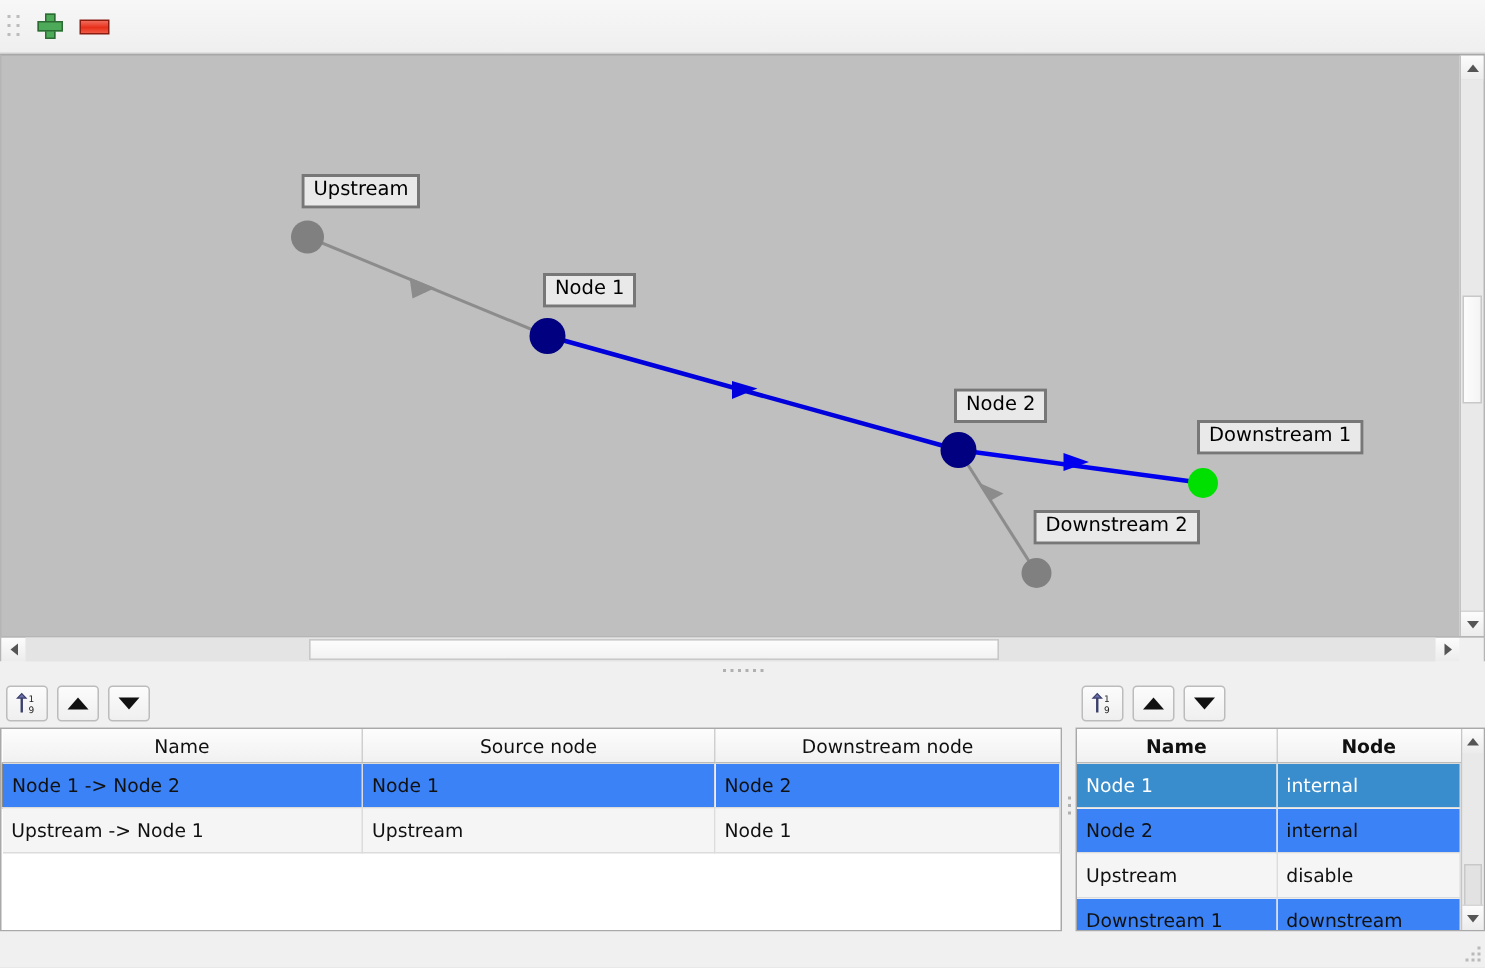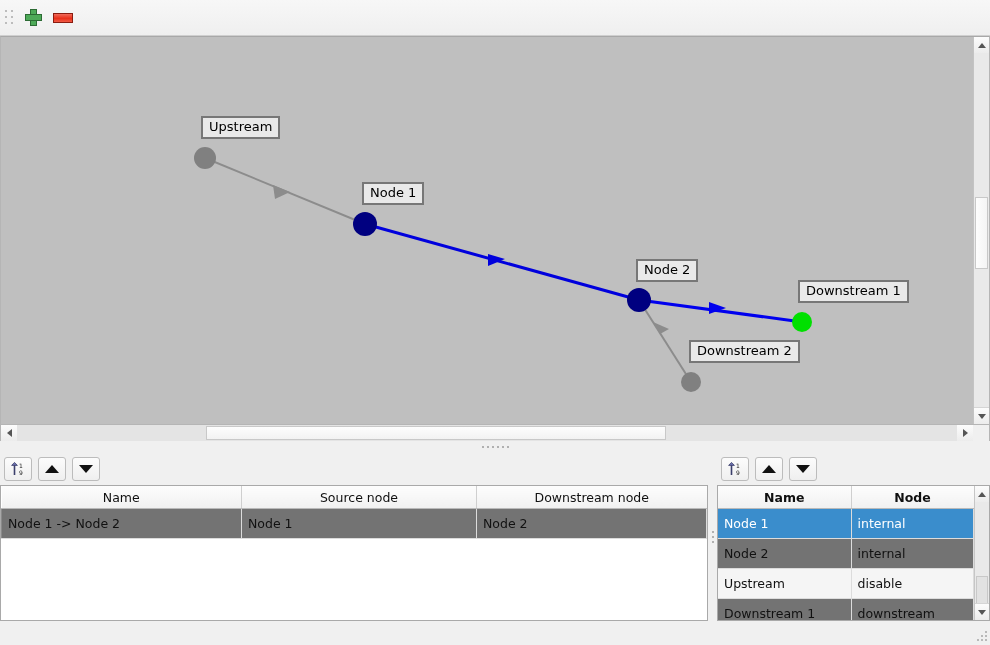--- a/index.html
+++ b/index.html
@@ -220,21 +220,21 @@
     height: 29px;
     padding: 0 6px;
     border-right: 1px solid #dcdcdc;
     border-bottom: 1px solid #dcdcdc;
     font-size: 12.5px;
     white-space: nowrap;
     overflow: hidden;
     text-overflow: ellipsis;
     color: #111;
   }
-  tr.odd  td { background: #737373; }
+  tr.odd  td { background: #3b82f6; }
   tr.even td { background: #f5f5f5; }
   tr.selected td { background: #3a8dcc; color: #ffffff; }
   tr.focus-row td { box-shadow: inset 0 0 0 0 transparent; }
   tr.focus-row td:first-child { border-left: 1px solid #8a8a8a; }
   .table-vscroll {
     flex: 0 0 15px;
     width: 15px;
     background: #f3f3f3;
     border-left: 1px solid #c6c6c6;
     position: relative;
@@ -385,20 +385,25 @@
                 <th>Source node</th>
                 <th style="border-right:none;">Downstream node</th>
               </tr>
             </thead>
             <tbody>
               <tr class="odd focus-row">
                 <td>Node 1 -&gt; Node 2</td>
                 <td>Node 1</td>
                 <td>Node 2</td>
               </tr>
+              <tr class="even">
+                <td>Upstream -&gt; Node 1</td>
+                <td>Upstream</td>
+                <td>Node 1</td>
+              </tr>
 
             </tbody>
           </table>
         </div>
       </div>
     </div>
 
     <div class="splitter-v">
       <div class="dots-v">
         <i></i>

